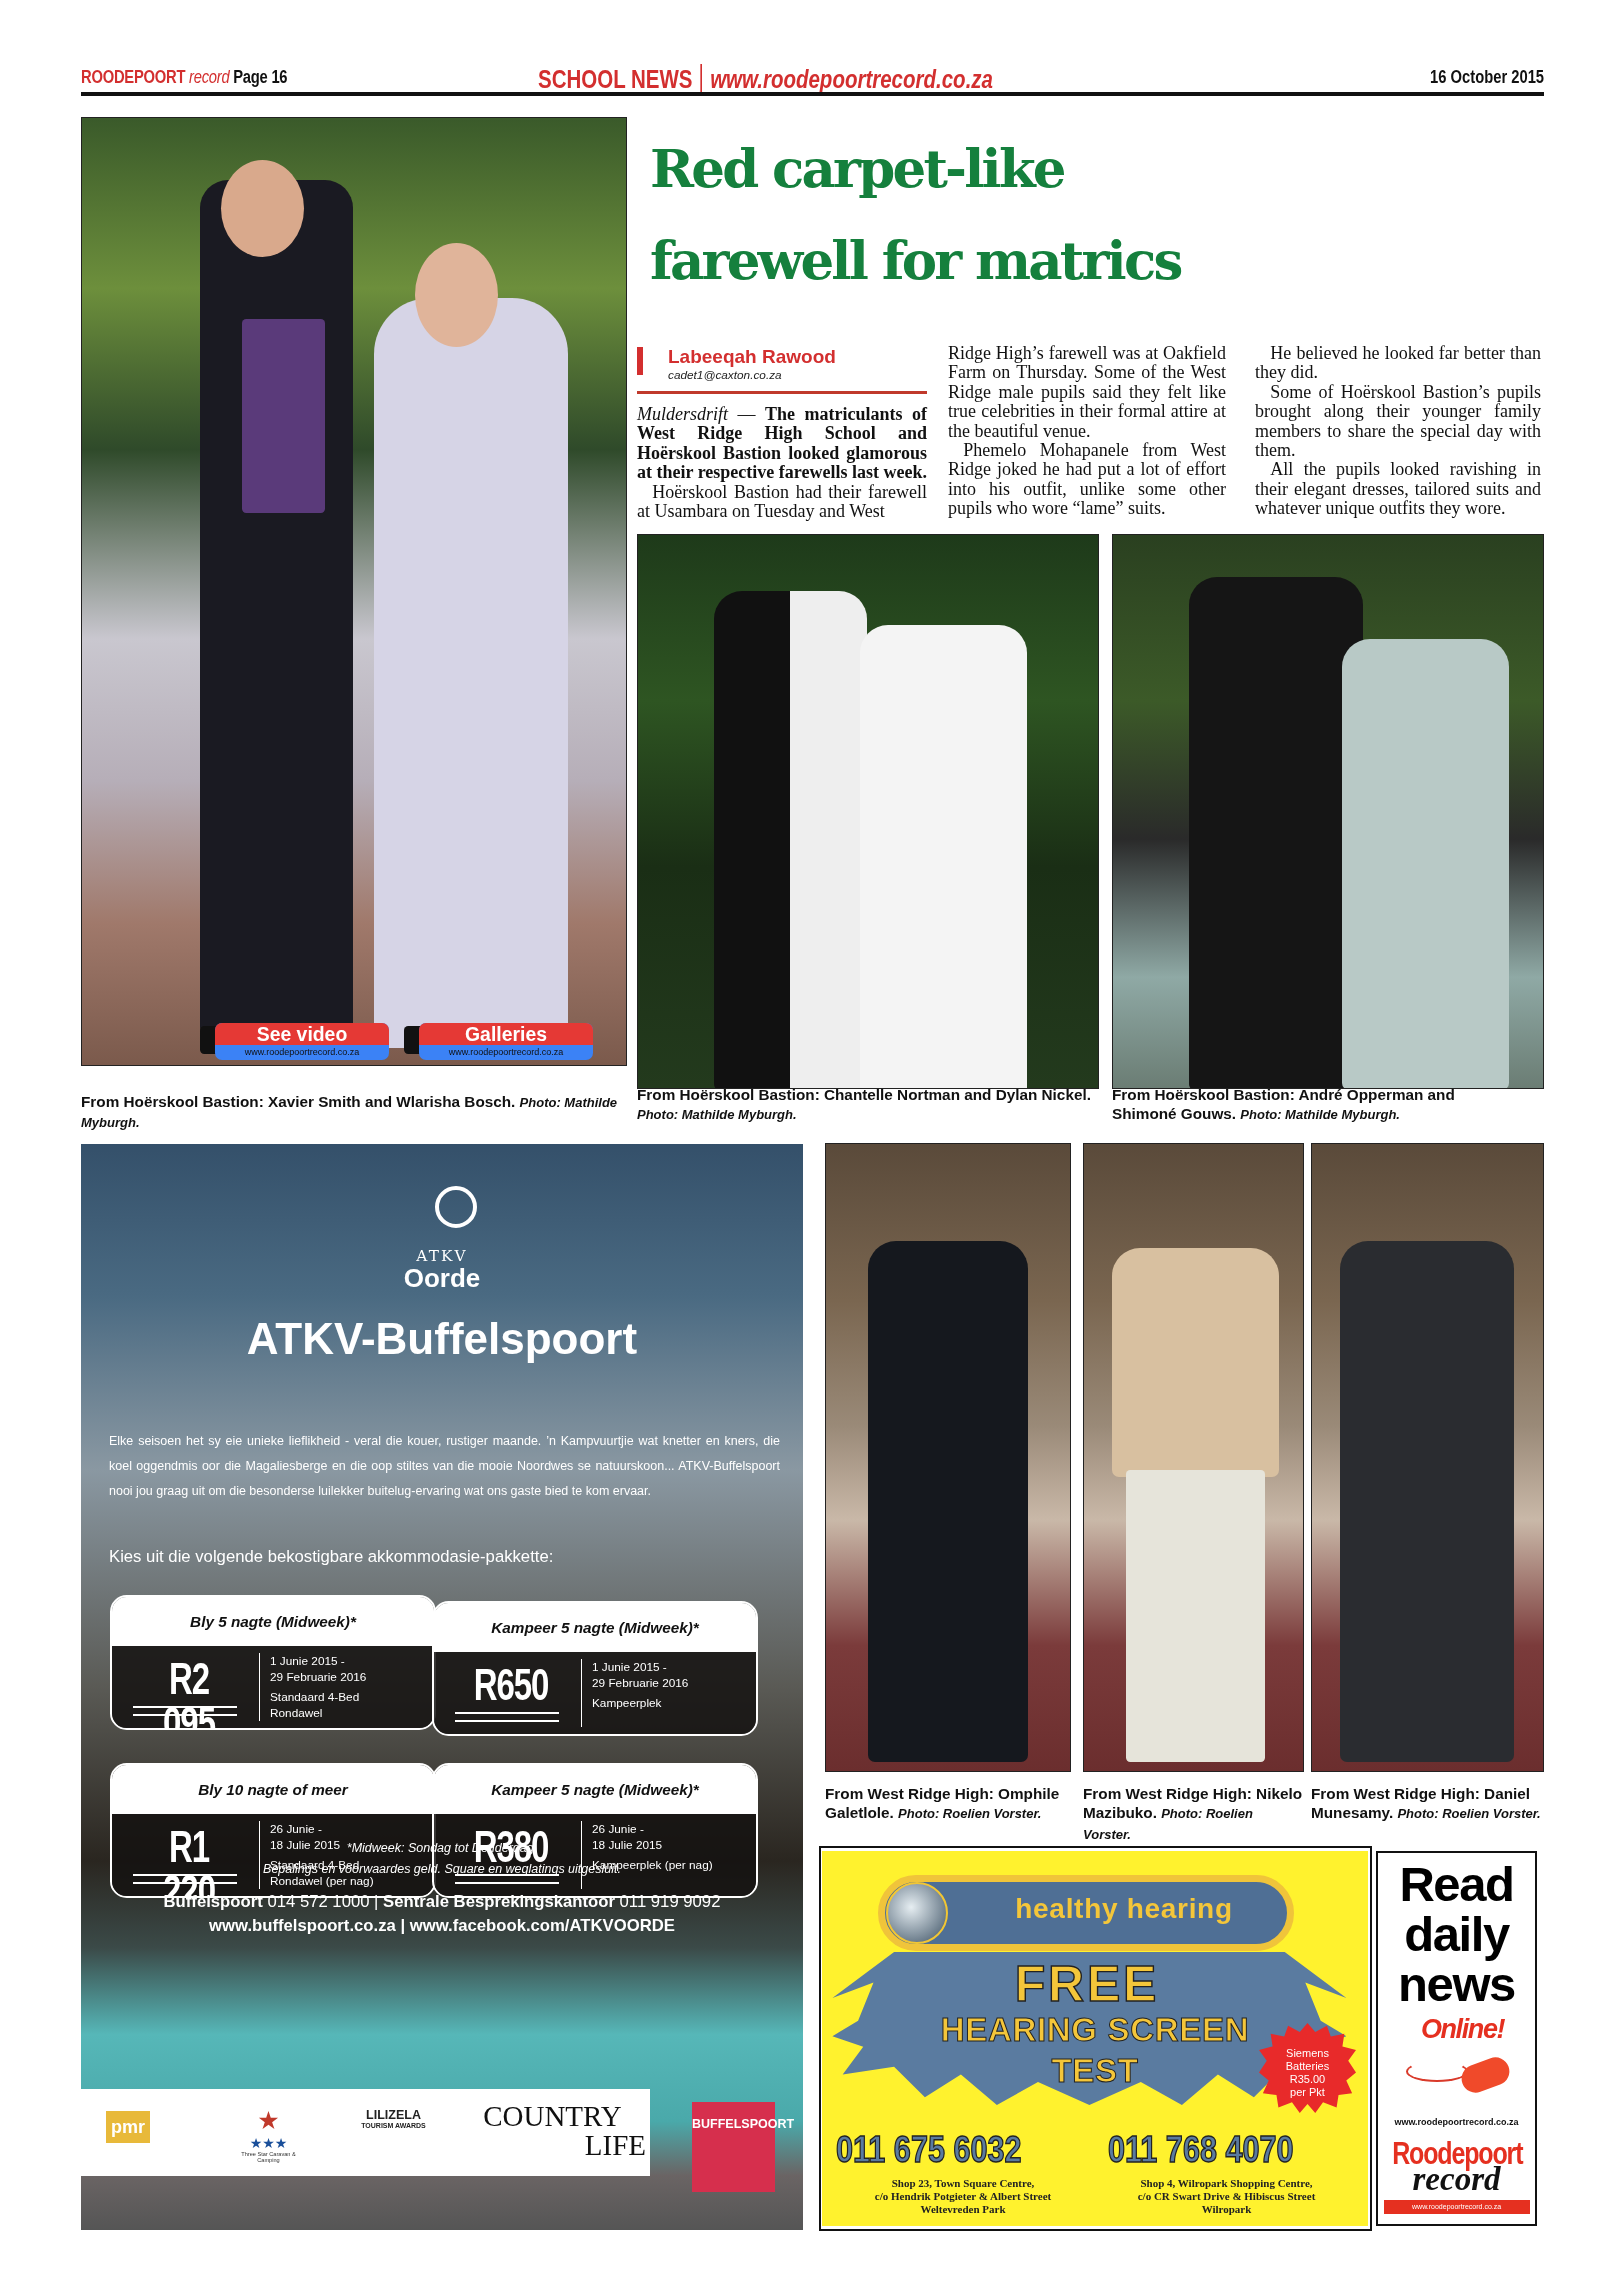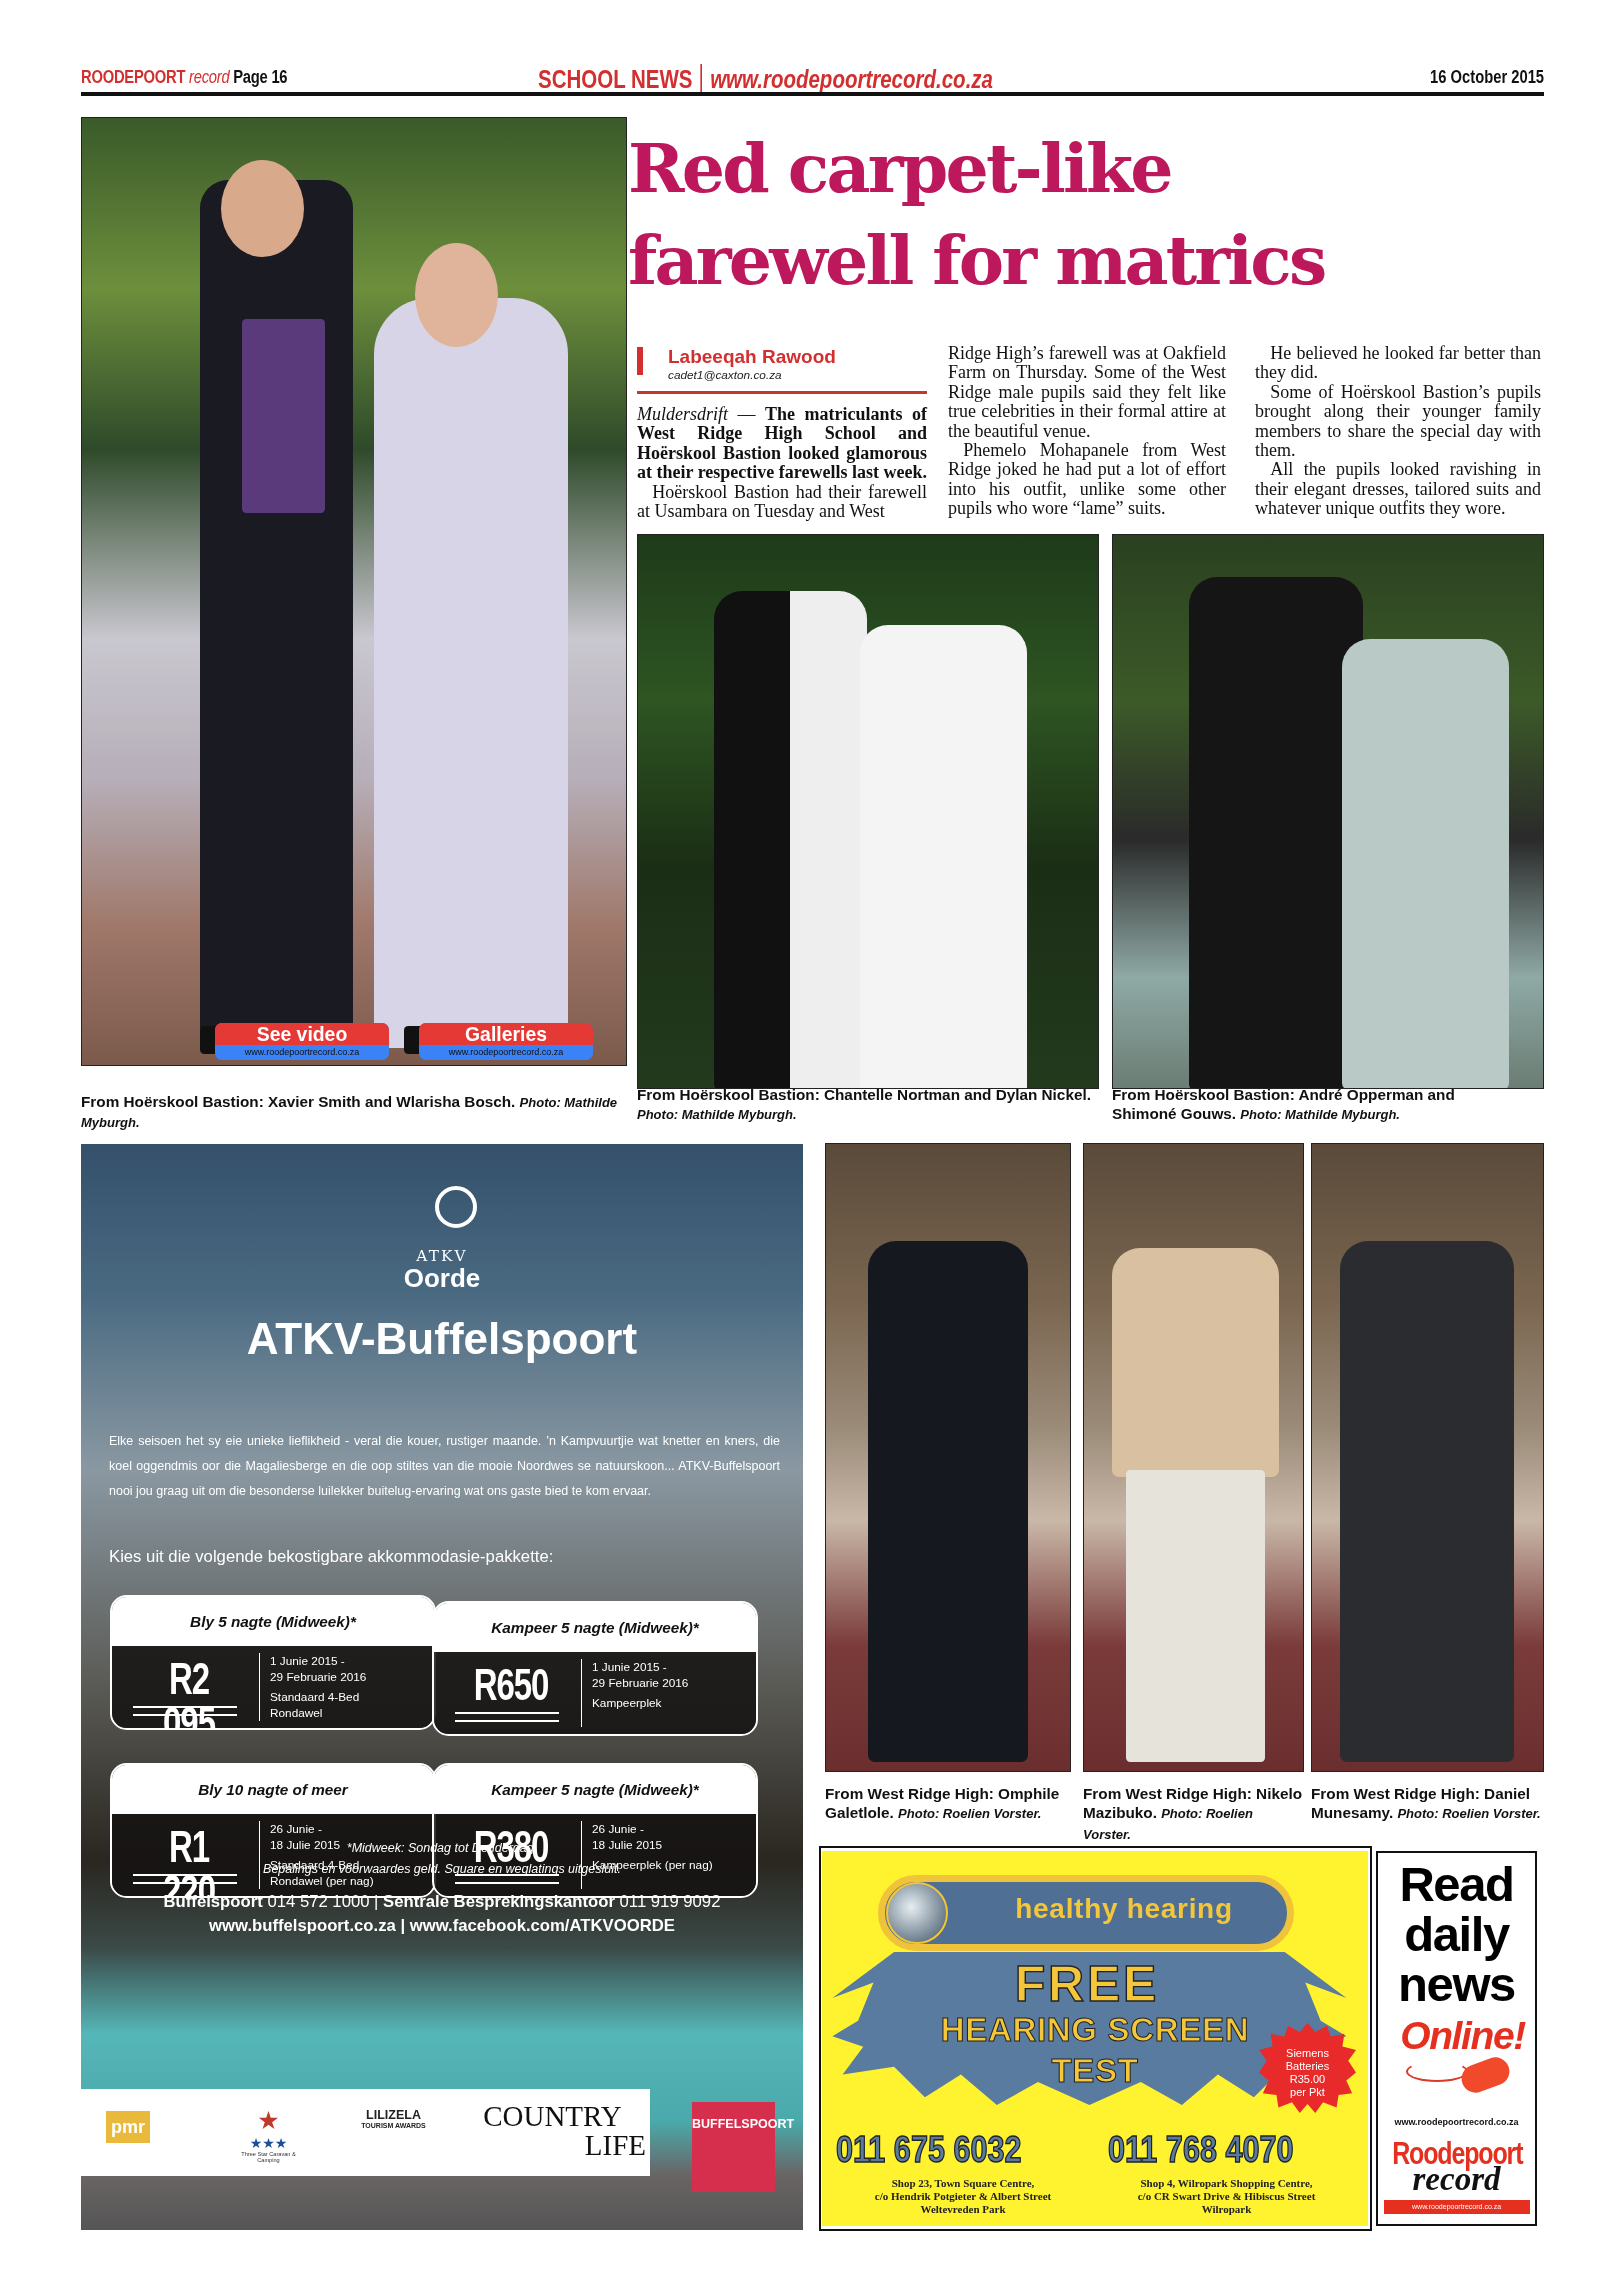--- a/index.html
+++ b/index.html
@@ -27,21 +27,21 @@
     background: linear-gradient(180deg, #2a4020 0%, #3c5a28 30%, #2a2a2a 55%, #8fa9a5 80%, #6b7d74 100%); }
   .ph-w { top: 1143px; height: 629px;
     background: linear-gradient(180deg, #5a4a3a 0%, #7a6650 25%, #9a8a78 45%, #c9b8a8 60%, #7b3b3b 80%, #6b2e2e 100%); }
   .ph-w1 { left: 825px; width: 246px; }
   .ph-w2 { left: 1083px; width: 221px; }
   .ph-w3 { left: 1311px; width: 233px; }
 
   .figure { position: absolute; border-radius: 28px 28px 7px 7px; }
 
   
-  .headline { left: 628px; top: 122px; width: 909px; font-family: "DejaVu Serif", serif; font-weight: bold; font-size: 68px; line-height: 92px; letter-spacing: -2.8px; color: #be185d; }
+  .headline { left: 650px; top: 122px; width: 909px; font-family: "DejaVu Serif", serif; font-weight: bold; font-size: 53px; line-height: 92px; letter-spacing: -2.8px; color: #15803d; }
 
   
   .byline-block { left: 637px; top: 347px; width: 6.2px; height: 28px; background: #d32f2f; }
   .byline-name { left: 668px; top: 346px; font-weight: bold; font-size: 19px; color: #d32f2f; }
   .byline-email { left: 668px; top: 368px; font-style: italic; font-size: 11.8px; color: #222; }
   .byline-rule { left: 637px; top: 391px; width: 290px; height: 2.8px; background: #c0392b; }
 
   .col { font-family: "Liberation Serif", serif; font-size: 18px; line-height: 19.4px; text-align: justify; color: #111; }
   .col p { text-indent: 15.3px; }
   .col p.noind { text-indent: 0; }
@@ -106,21 +106,21 @@
   .hh-phone { top: 278px; color: #5a7ba0; font-size: 36px; font-weight: bold; -webkit-text-stroke: 1.4px #222; transform: scaleX(0.85); transform-origin: left; white-space: nowrap; }
   .hh-phone1 { left: 14px; }
   .hh-phone2 { left: 286px; }
   .hh-addr { top: 326px; width: 257px; text-align: center; font-family: "Liberation Serif", serif; font-weight: bold; font-size: 11px; line-height: 13px; color: #222; }
   .hh-addr1 { left: 12.5px; }
   .hh-addr2 { left: 276px; }
 
   
   .ad-rdn { left: 1376px; top: 1851px; width: 161px; height: 375px; border: 2.1px solid #111; background: #fff; overflow: hidden; }
   .rdn-big { left: 0; width: 157px; top: 5.6px; text-align: center; font-weight: bold; font-size: 49px; line-height: 50px; color: #000; letter-spacing: -1.4px; }
-  .rdn-online { left: 0; width: 169px; top: 161px; text-align: center; font-weight: bold; font-size: 39px; color: #e53020; letter-spacing: -1.4px; font-style: italic; }
+  .rdn-online { left: 0; width: 169px; top: 161px; text-align: center; font-weight: bold; font-size: 27px; color: #e53020; letter-spacing: -1.4px; font-style: italic; }
   .rdn-mouse { left: 83px; top: 208px; width: 49px; height: 28px; border-radius: 15.3px; background: #f04a2a; transform: rotate(-20deg); }
   .rdn-cable { left: 28px; top: 208px; width: 62px; height: 21px; border: 2.1px solid #d93a2a; border-radius: 50%; border-top-color: transparent; }
   .rdn-url { left: 0; width: 157px; top: 264px; text-align: center; font-weight: bold; font-size: 9px; color: #111; }
   .rdn-brand { left: 0; width: 157px; top: 285px; text-align: center; font-weight: bold; font-size: 30.5px; color: #e53020; letter-spacing: -1.4px; line-height: 30.5px; transform: scaleX(0.82); }
   .rdn-record { left: 0; width: 157px; top: 311px; text-align: center; font-family: "Liberation Serif", serif; font-weight: bold; font-style: italic; font-size: 33px; color: #111; line-height: 30.5px; }
   .rdn-strip { left: 5.6px; top: 347px; width: 146px; height: 14px; background: #e53020; color: #fff; font-size: 7px; text-align: center; line-height: 14px; }
 </style>
 </head>
 <body>
 

